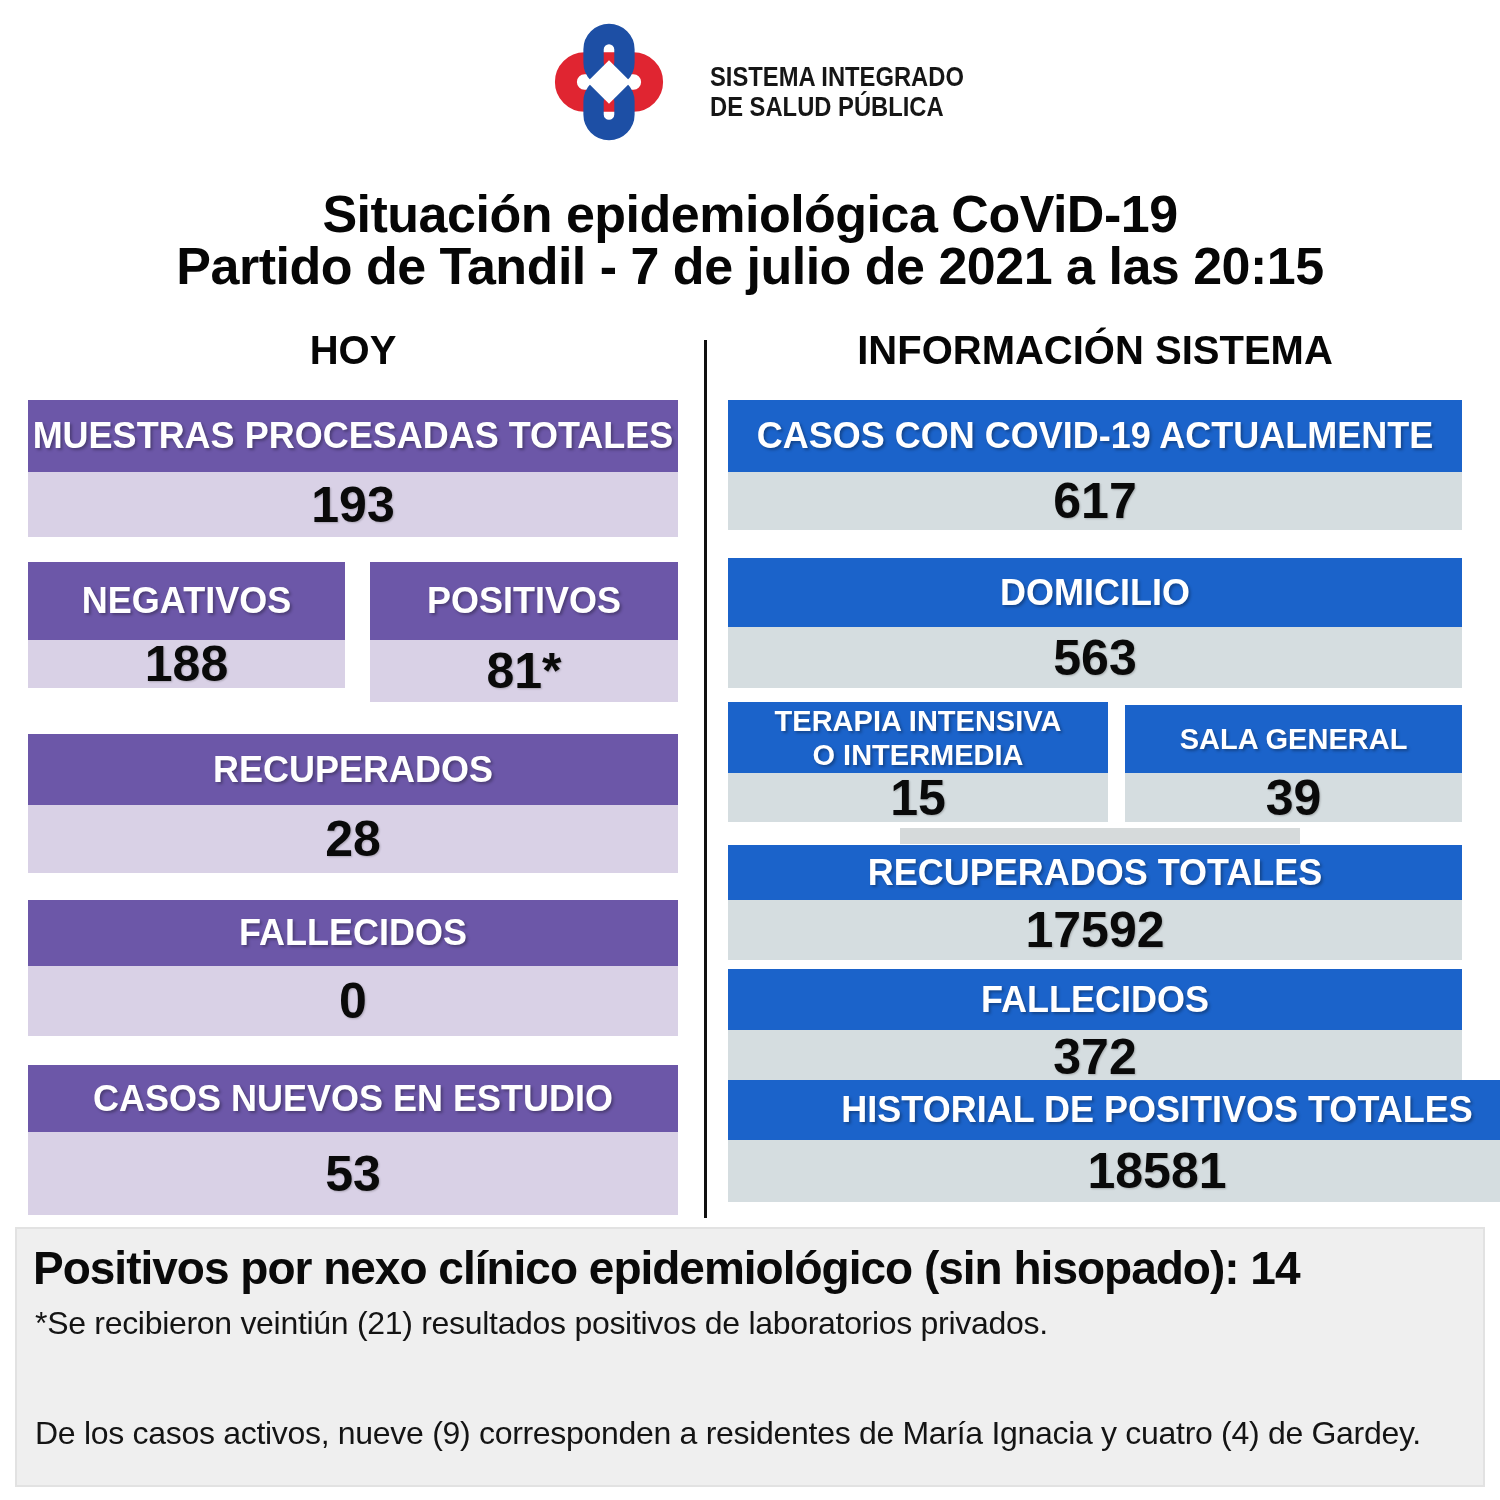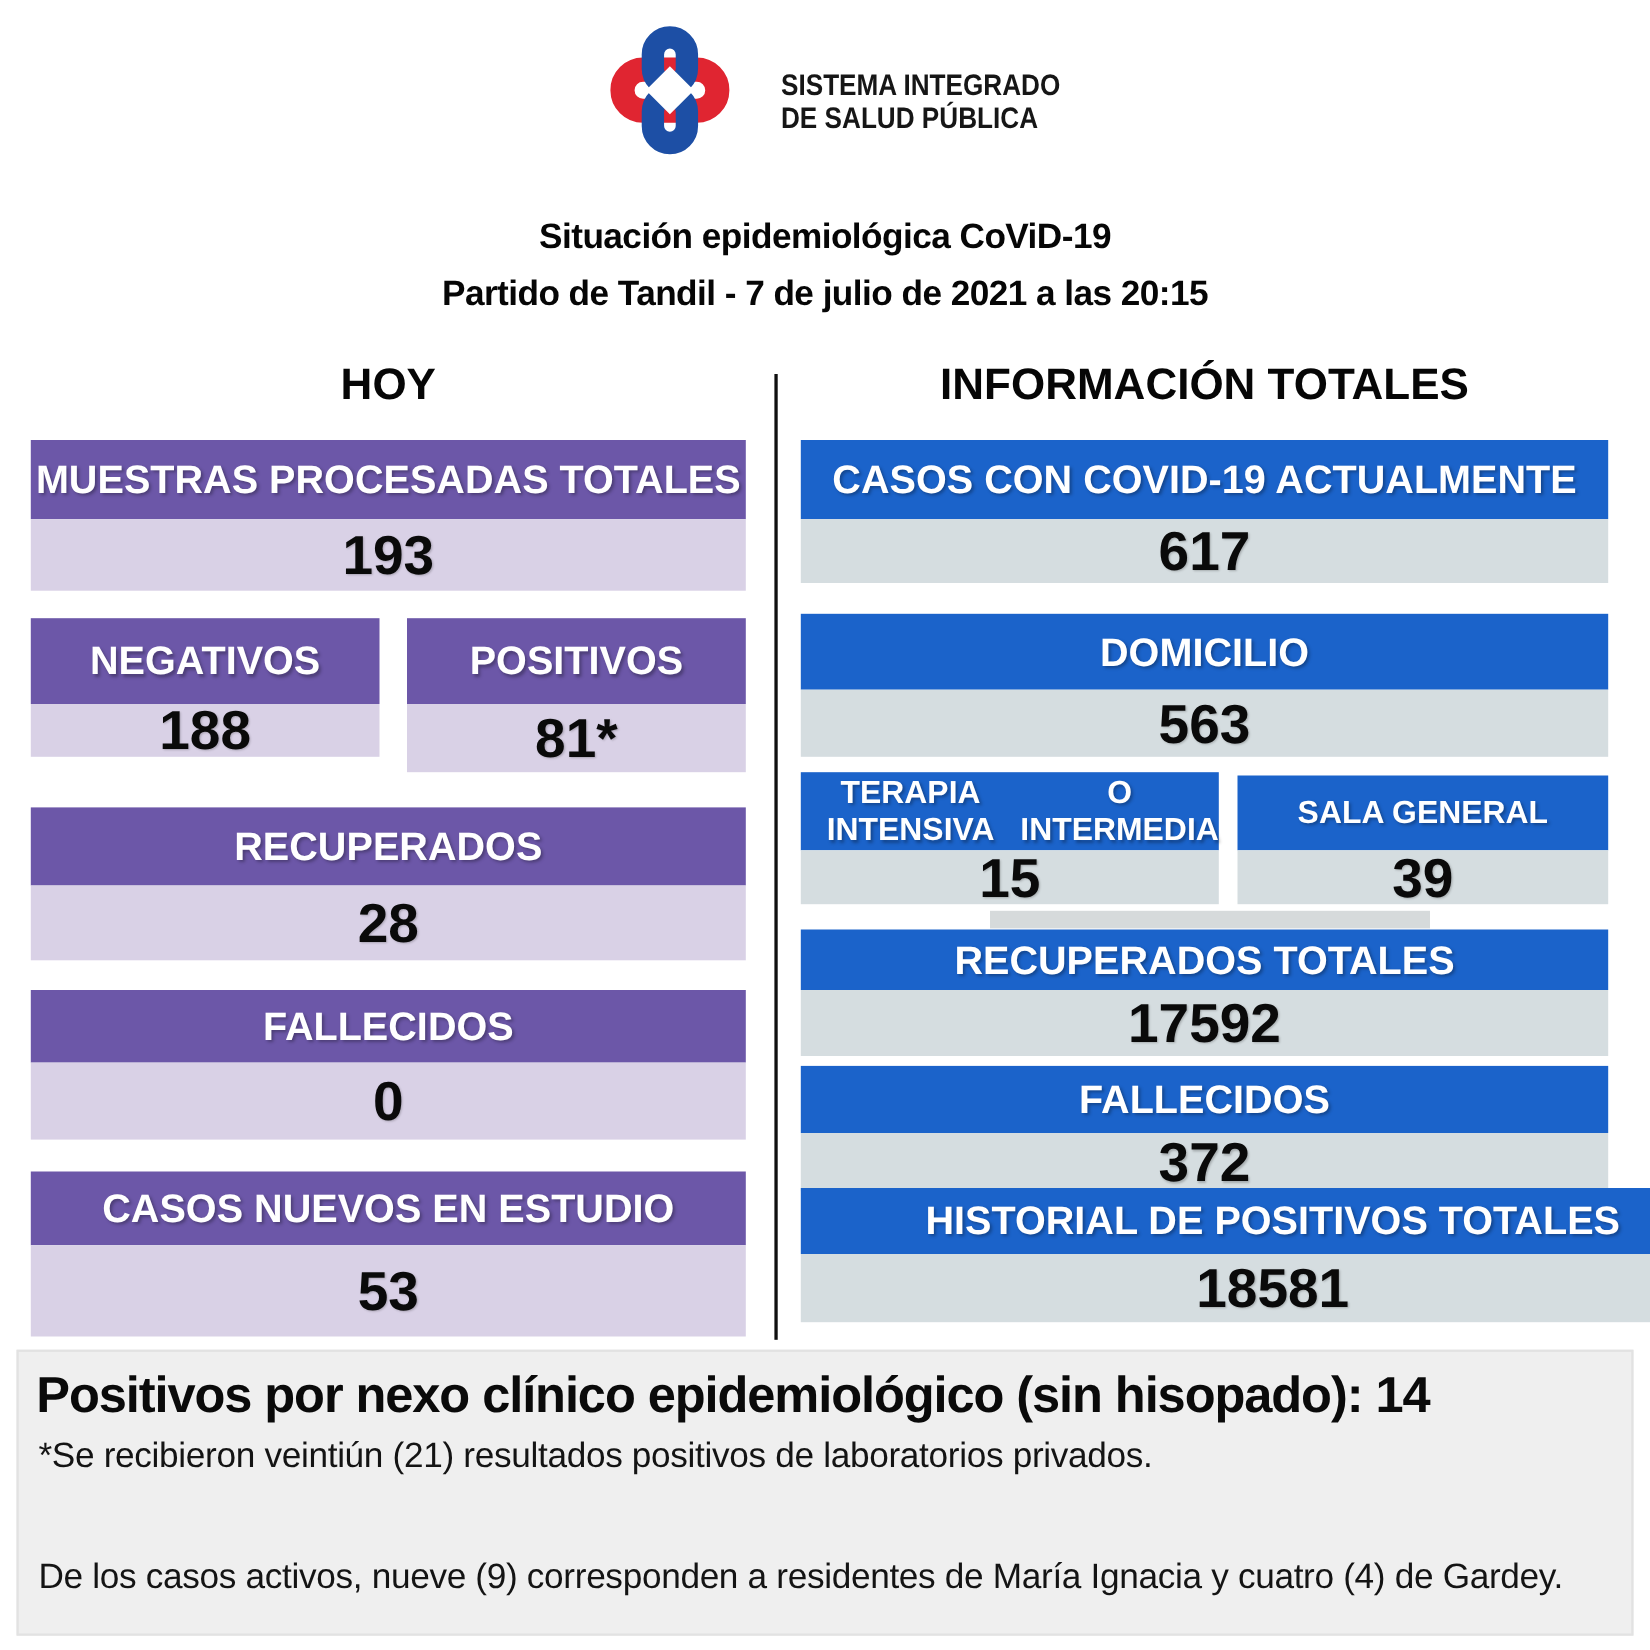--- a/index.html
+++ b/index.html
@@ -14,21 +14,21 @@
   .logo-icon { position:absolute; left:548px; top:8px; width:122px; height:148px; }
   .logo-text {
     position:absolute; left:710px; top:62px; color:#161616;
     font-weight:bold; font-size:27px; line-height:30px; letter-spacing:0px;
     transform:scaleX(0.88); transform-origin:left top; white-space:nowrap;
   }
 
   
   .title {
     position:absolute; left:0; top:188px; width:1500px; text-align:center;
-    color:#060606; font-weight:bold; font-size:32px; line-height:52px;
+    color:#060606; font-weight:bold; font-size:52px; line-height:52px;
     letter-spacing:-0.5px;
   }
 
   
   .col-header {
     position:absolute; top:328px; text-align:center; color:#060606;
     font-weight:bold; font-size:40px; letter-spacing:0px;
   }
   .col-header.left  { left:28px;  width:650px; }
   .col-header.right { left:728px; width:734px; }
@@ -38,21 +38,21 @@
   
   .box { position:absolute; }
   .hdr {
     display:flex; align-items:center; justify-content:center; text-align:center;
     color:#ffffff; font-weight:bold; font-size:36px; letter-spacing:0px;
     text-shadow:2px 2px 3px rgba(0,0,0,0.30);
   }
   .hdr.purple { background:#6c57a8; }
   .hdr.blue   { background:#1b63ca;align-items:center; }
   .hdr.small  { font-size:29px; line-height:34px; }
-  .hdr.two-line { flex-direction:row; }
+  .hdr.two-line { flex-direction:column; }
   .val {
     display:flex; align-items:center; justify-content:center;
     color:#0a0a0a; font-weight:bold; font-size:50px;
     text-shadow:1px 1px 2px rgba(0,0,0,0.22);
   }
   .val.lav  { background:#d9d1e6; }
   .val.gray { background:#d5dde0; }
 
   .gray-strip { position:absolute; left:900px; top:828px; width:400px; height:16px; background:#d6dadb; }
 
@@ -88,21 +88,21 @@
     <div>SISTEMA INTEGRADO</div>
     <div>DE SALUD PÚBLICA</div>
   </div>
 
   <div class="title">
     <div>Situación epidemiológica CoViD-19</div>
     <div>Partido de Tandil - 7 de julio de 2021 a las 20:15</div>
   </div>
 
   <div class="col-header left">HOY</div>
-  <div class="col-header right">INFORMACIÓN TOTALES</div>
+  <div class="col-header right">INFORMACIÓN SISTEMA</div>
 
   <div class="divider"></div>
 
   <div class="box" style="left:28px;top:400px;width:650px">
     <div class="hdr purple" style="height:72px">
       <span>MUESTRAS PROCESADAS TOTALES</span>
     </div>
     <div class="val lav" style="height:65px">
       <span>193</span>
     </div>

